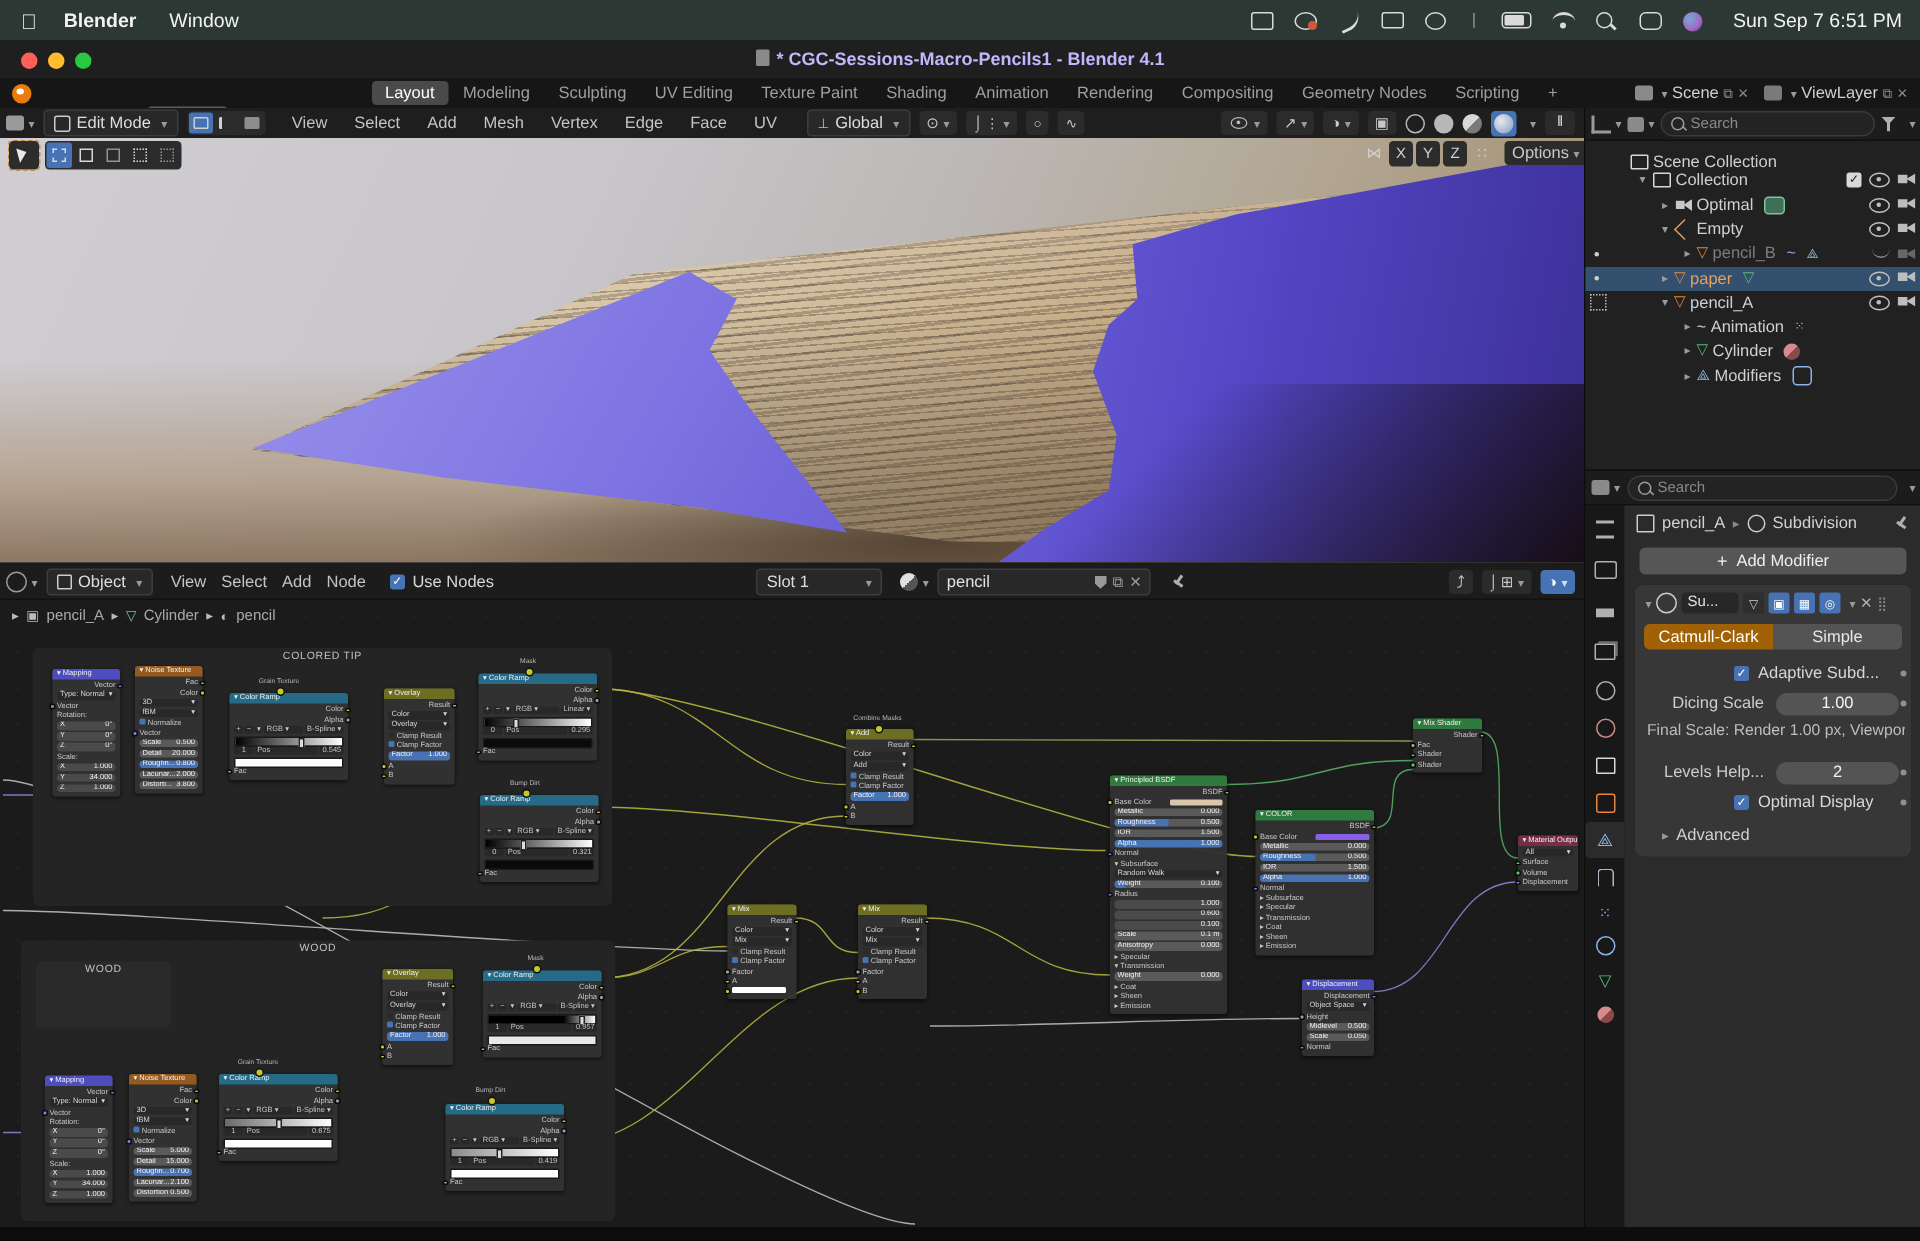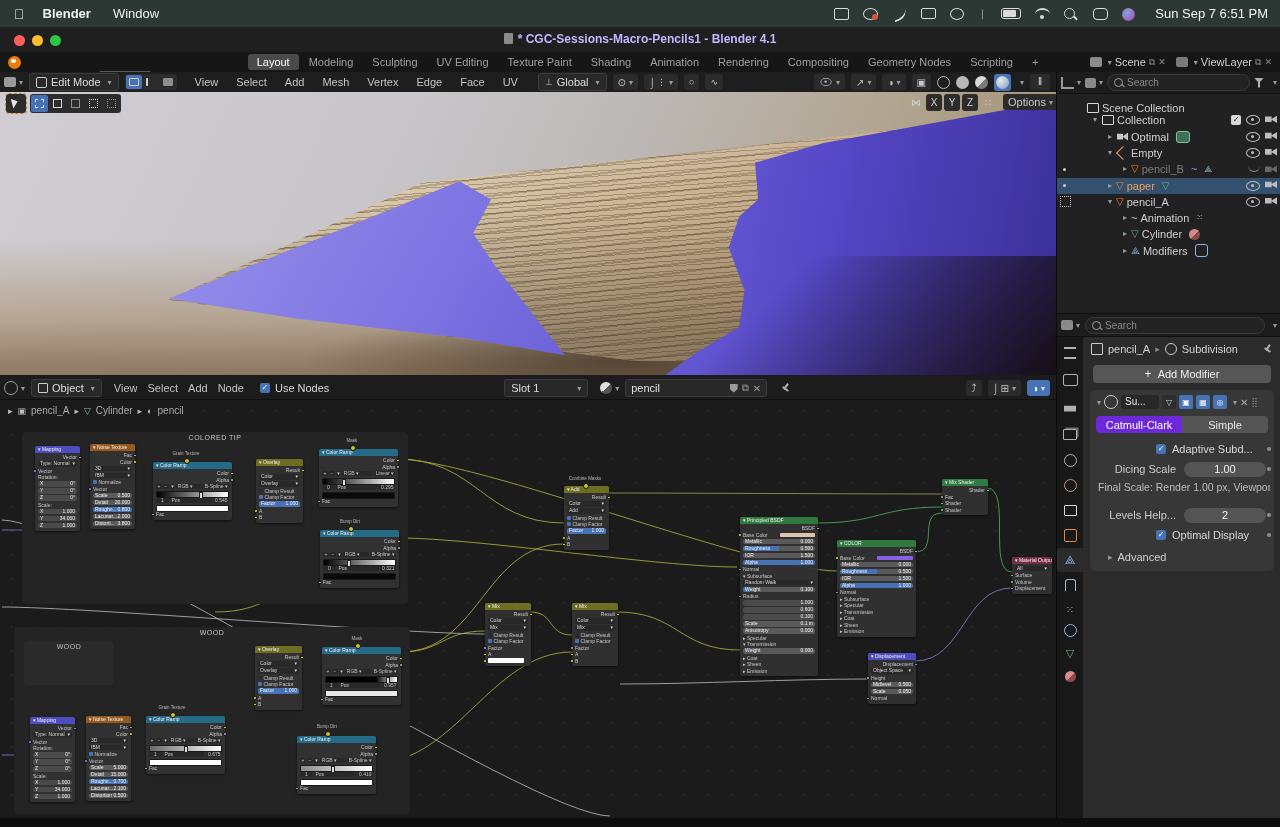--- a/index.html
+++ b/index.html
@@ -134,21 +134,21 @@
   #propbody{position:absolute;left:26px;top:265px;width:198px;height:490px;background:#2b2b2b;font-size:11px;}
   #propnav{display:flex;align-items:center;gap:5px;height:24px;padding-left:8px;color:#d2d2d2;}
   #addmod{margin:4px 10px;height:18px;background:#565656;border-radius:4px;display:flex;align-items:center;justify-content:center;gap:6px;color:#efefef;font-size:11px;}
   #modpanel{margin:6px 6px;background:#373737;border:1px solid #2a2a2a;border-radius:6px;padding:4px 4px 8px 4px;}
   .modhdr{display:flex;align-items:center;gap:3px;height:16px;}
   .modhdr .namefield{background:#272727;border-radius:3px;height:14px;line-height:14px;padding:0 4px;color:#e2e2e2;width:30px;font-size:10px;}
   .togglic{width:14px;height:14px;border-radius:2px;background:#2e2e2e;display:flex;align-items:center;justify-content:center;font-size:8px;color:#cfcfcf;}
   .togglic.on{background:#4772b3;color:#fff;}
   .seg{display:flex;margin:6px 2px;height:17px;}
   .seg div{flex:1;display:flex;align-items:center;justify-content:center;background:#545454;color:#e8e8e8;font-size:11px;}
-  .seg div.on{background:#6d28d9;color:#fff;}
+  .seg div.on{background:#a16207;color:#fff;}
   .prow{display:flex;align-items:center;height:20px;padding:0 4px;position:relative;}
   .prow .plabel{width:78px;text-align:right;padding-right:8px;color:#cccccc;}
   .pfield{flex:1;background:#545454;border-radius:9px;height:15px;display:flex;align-items:center;justify-content:center;color:#f2f2f2;}
   .adot{position:absolute;right:-1px;width:4px;height:4px;border-radius:50%;background:#8f8f8f;}
   .pcheckrow{display:flex;align-items:center;gap:6px;height:20px;padding-left:62px;position:relative;color:#d8d8d8;}
   .ptext{padding:2px 4px;color:#bdbdbd;font-size:10.5px;white-space:nowrap;overflow:hidden;}
   
   .field{background:#282828;border:1px solid #3c3c3c;border-radius:3px;height:16px;display:flex;align-items:center;padding:0 5px;font-size:11px;color:#e2e2e2;gap:4px;}
   .pin{width:10px;height:10px;position:relative;}
   .pin:after{content:"";position:absolute;left:4px;top:0;width:2px;height:7px;background:#b0b0b0;transform:rotate(35deg);}

